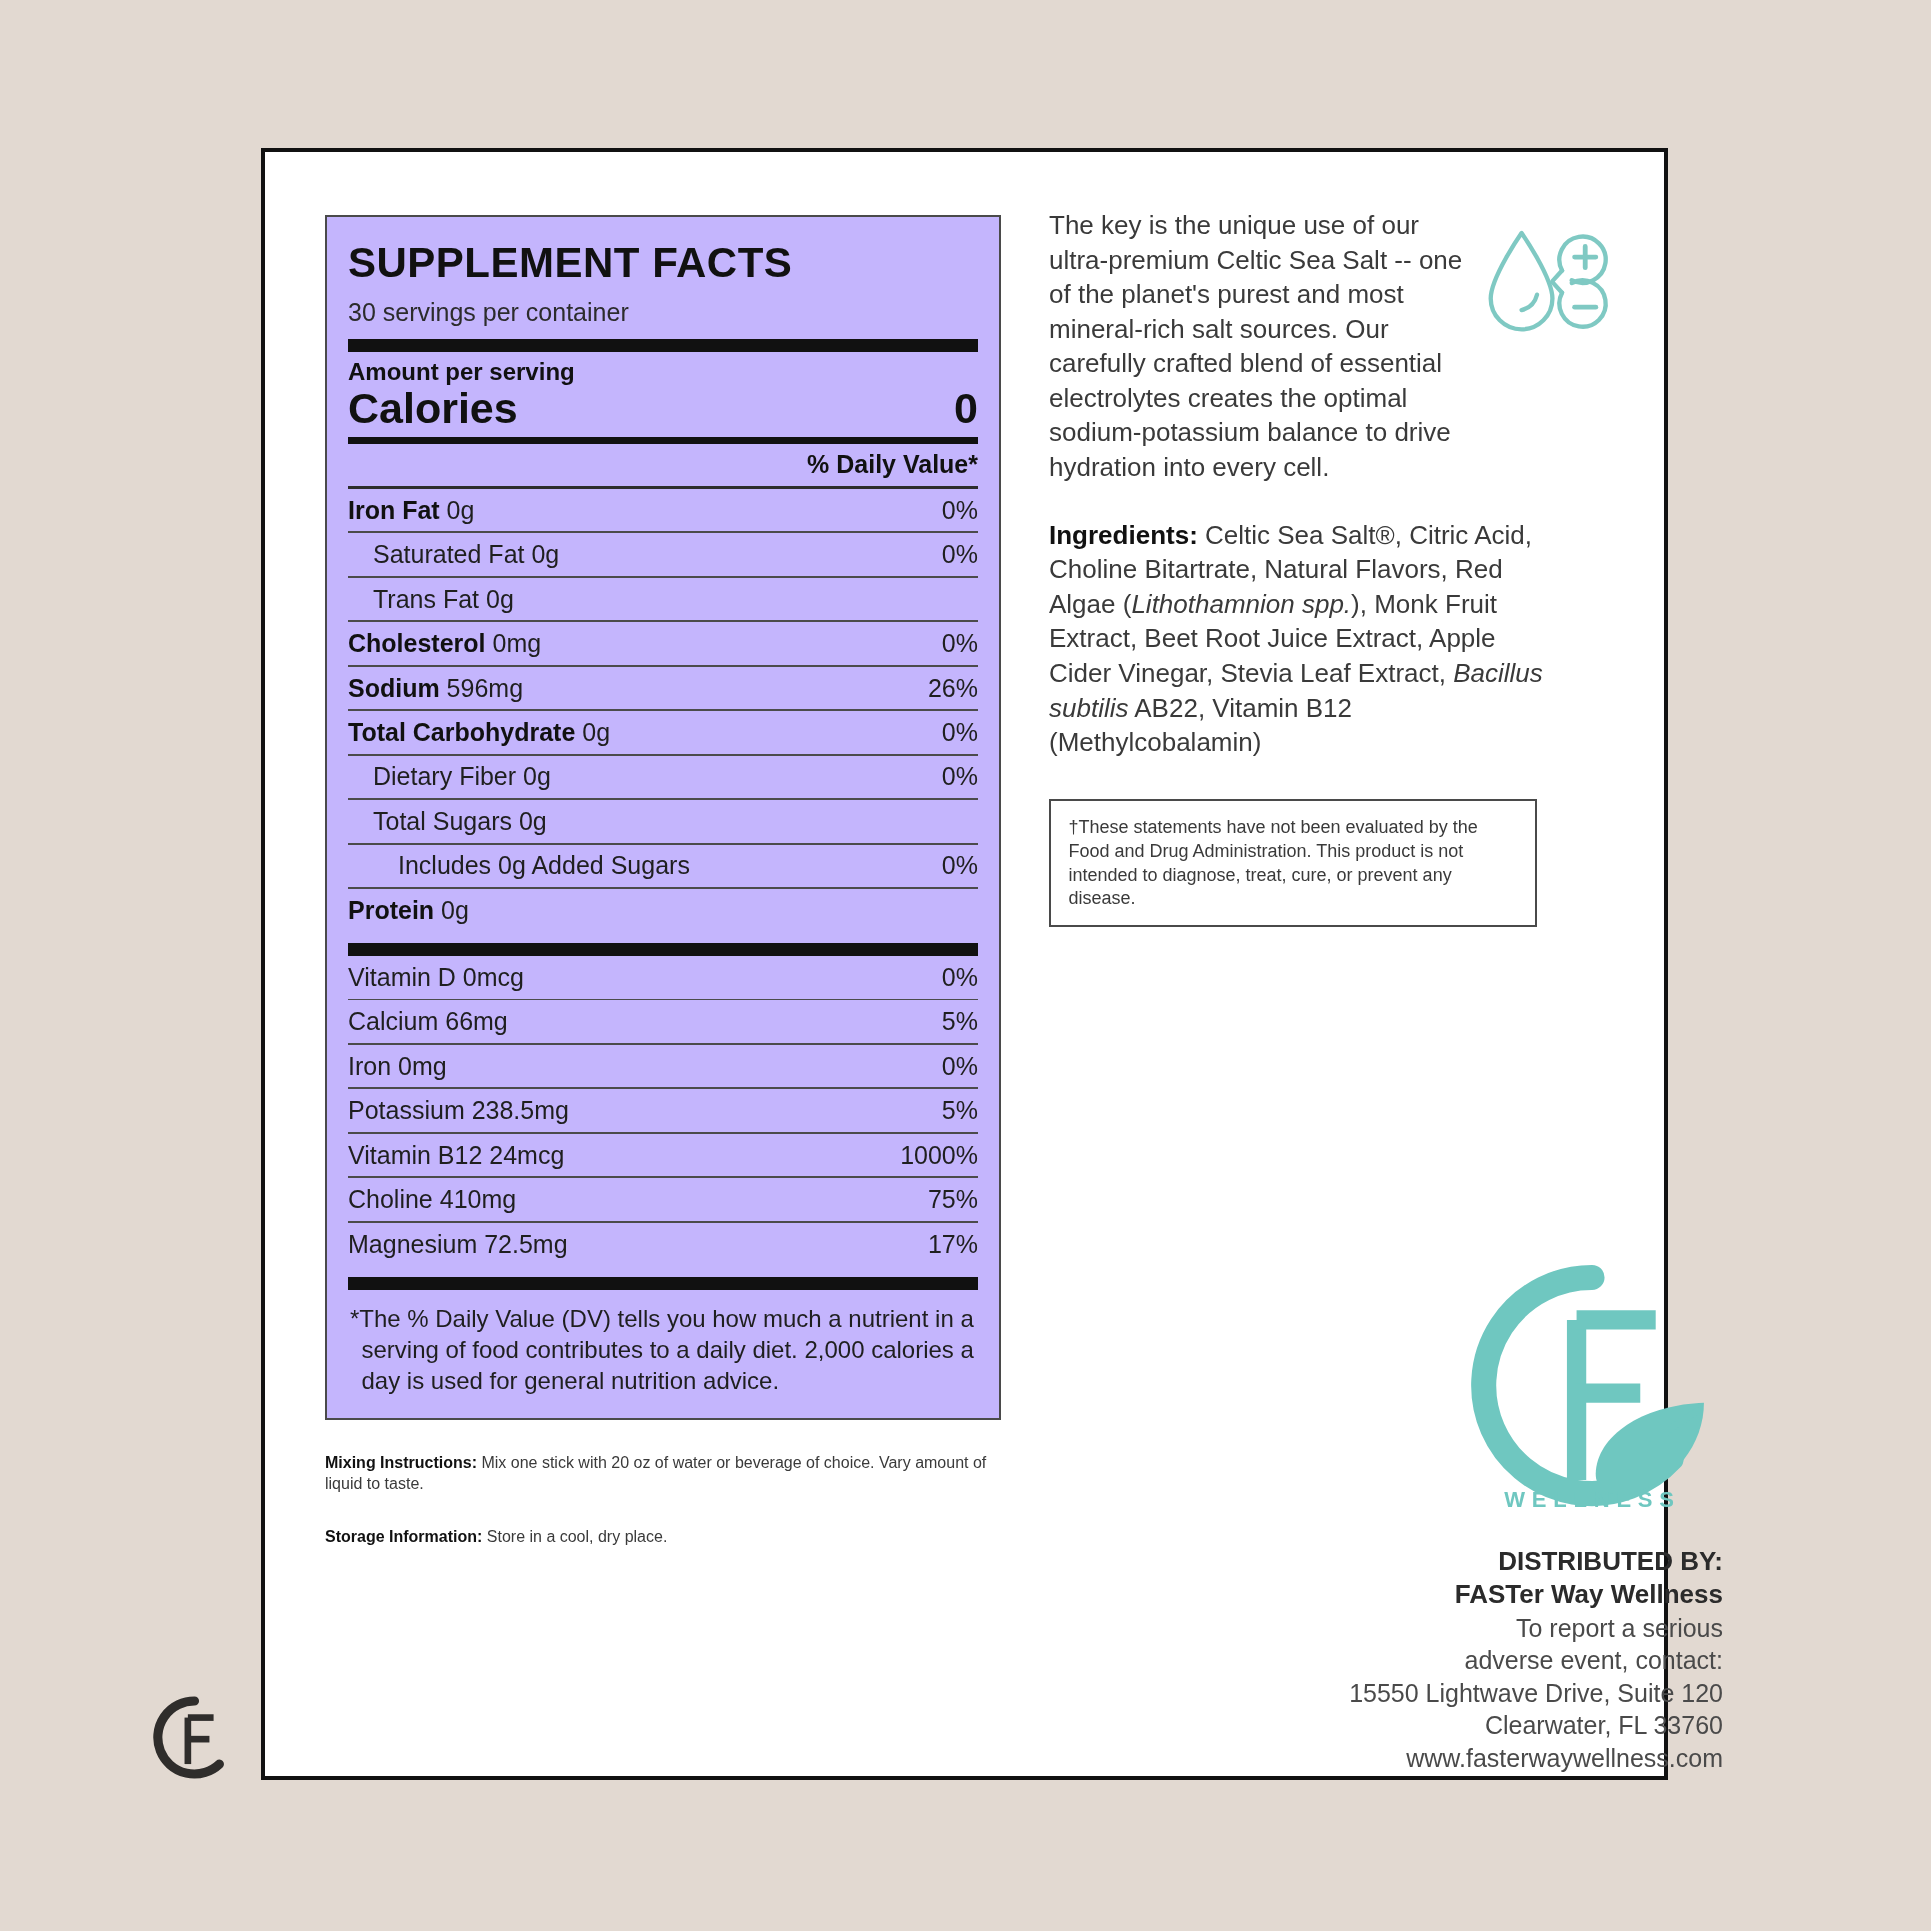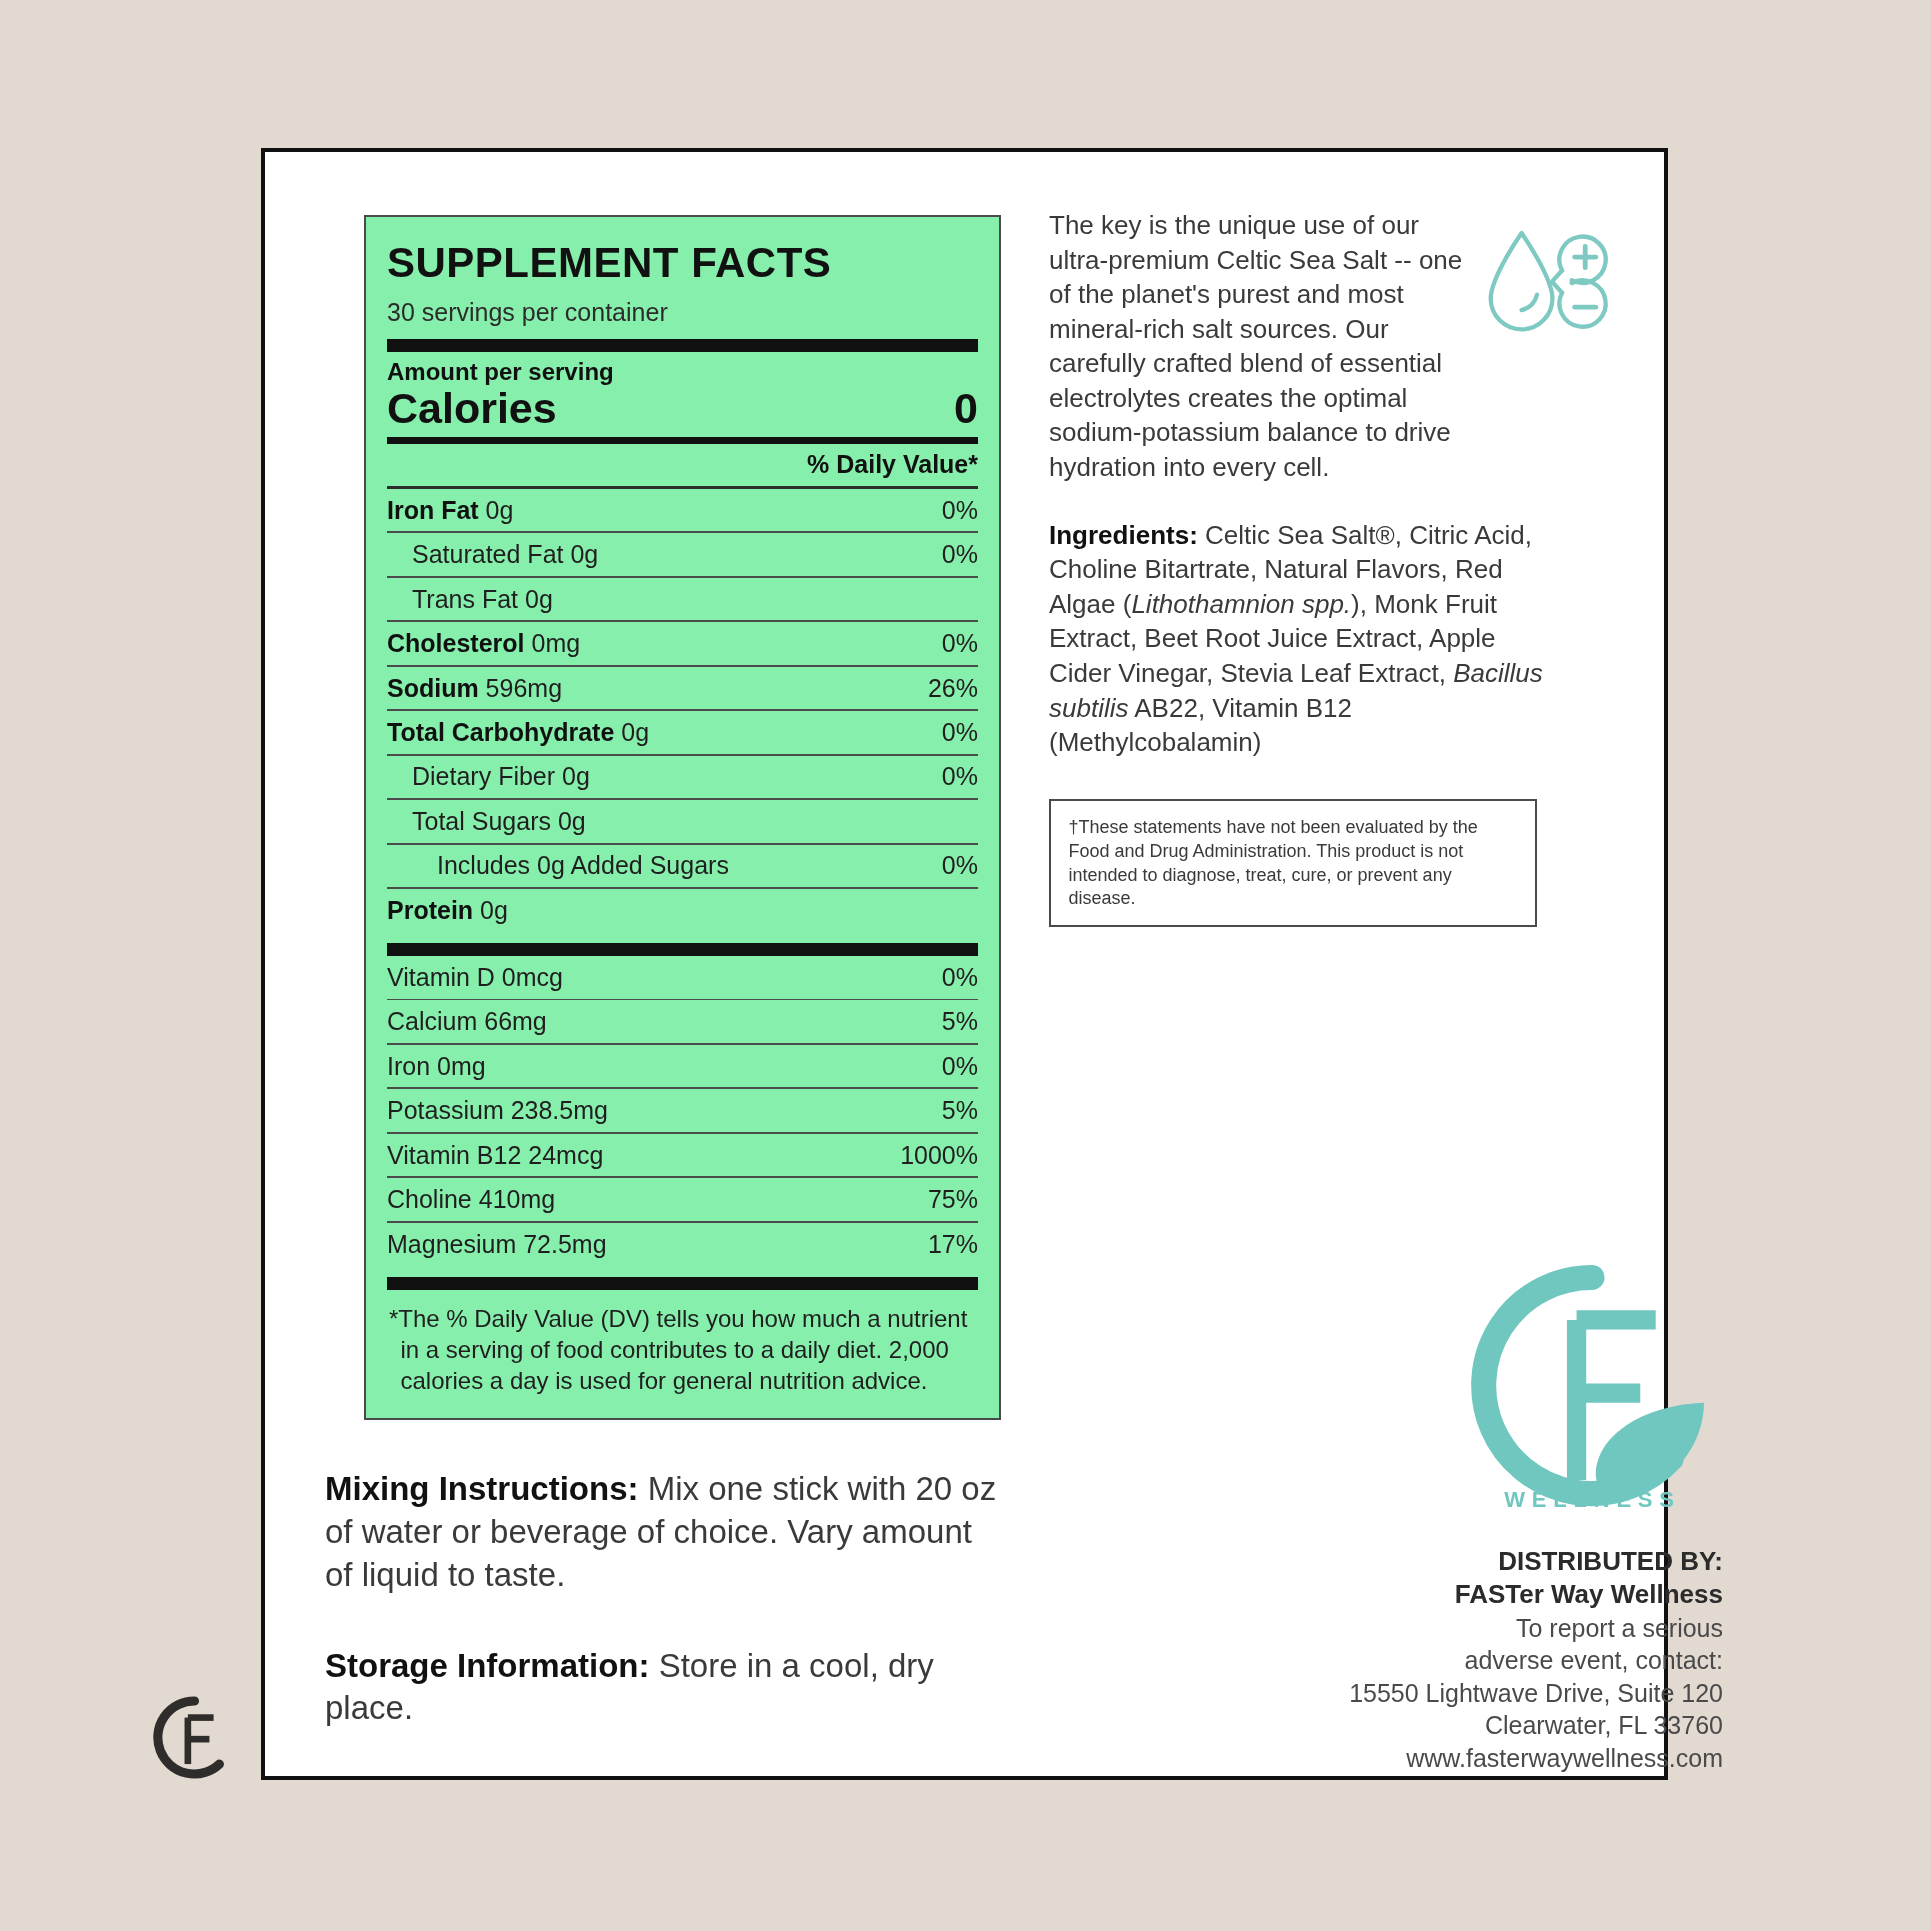--- a/index.html
+++ b/index.html
@@ -29,22 +29,21 @@
 
   
   #left-col{
     position:absolute;left:60px;top:63px;width:676px;
   }
 
   #sf-box{
     border:2.9px solid #4a4a4a;
     box-sizing:border-box;
     padding:19.3px 21px 15.4px 21px;
-    background:#86efac;
-    margin-left:39px;
+    background:#c4b5fd;
   }
   #sf-title{
     font-size:42px;
     font-weight:bold;
     letter-spacing:0.5px;
     color:#111;
     margin:5.8px 0 11.6px 0;
     line-height:1;
   }
   .sf-serv{
@@ -83,22 +82,22 @@
   .nrow.ind2 .nm{padding-left:50px;}
   .nrow .dv{font-weight:normal;color:#1f1f1f;white-space:nowrap;}
 
   #footnote{
     font-size:24px;line-height:1.30;color:#1f1f1f;
     padding:13.5px 3.9px 5.8px 1.9px;
     text-indent:-11.6px;padding-left:13.5px;
   }
 
   .instr{
-    font-size:33px;line-height:1.30;color:#3a3a3a;
-    margin-top:48px;
+    font-size:16px;line-height:1.30;color:#3a3a3a;
+    margin-top:33px;
   }
   .instr b{color:#111;font-weight:bold;}
 
   
   #right-col{
     position:absolute;left:784px;top:56px;width:560px;
   }
   #intro{
     font-size:26px;line-height:1.33;color:#3a3a3a;
     width:425px;

